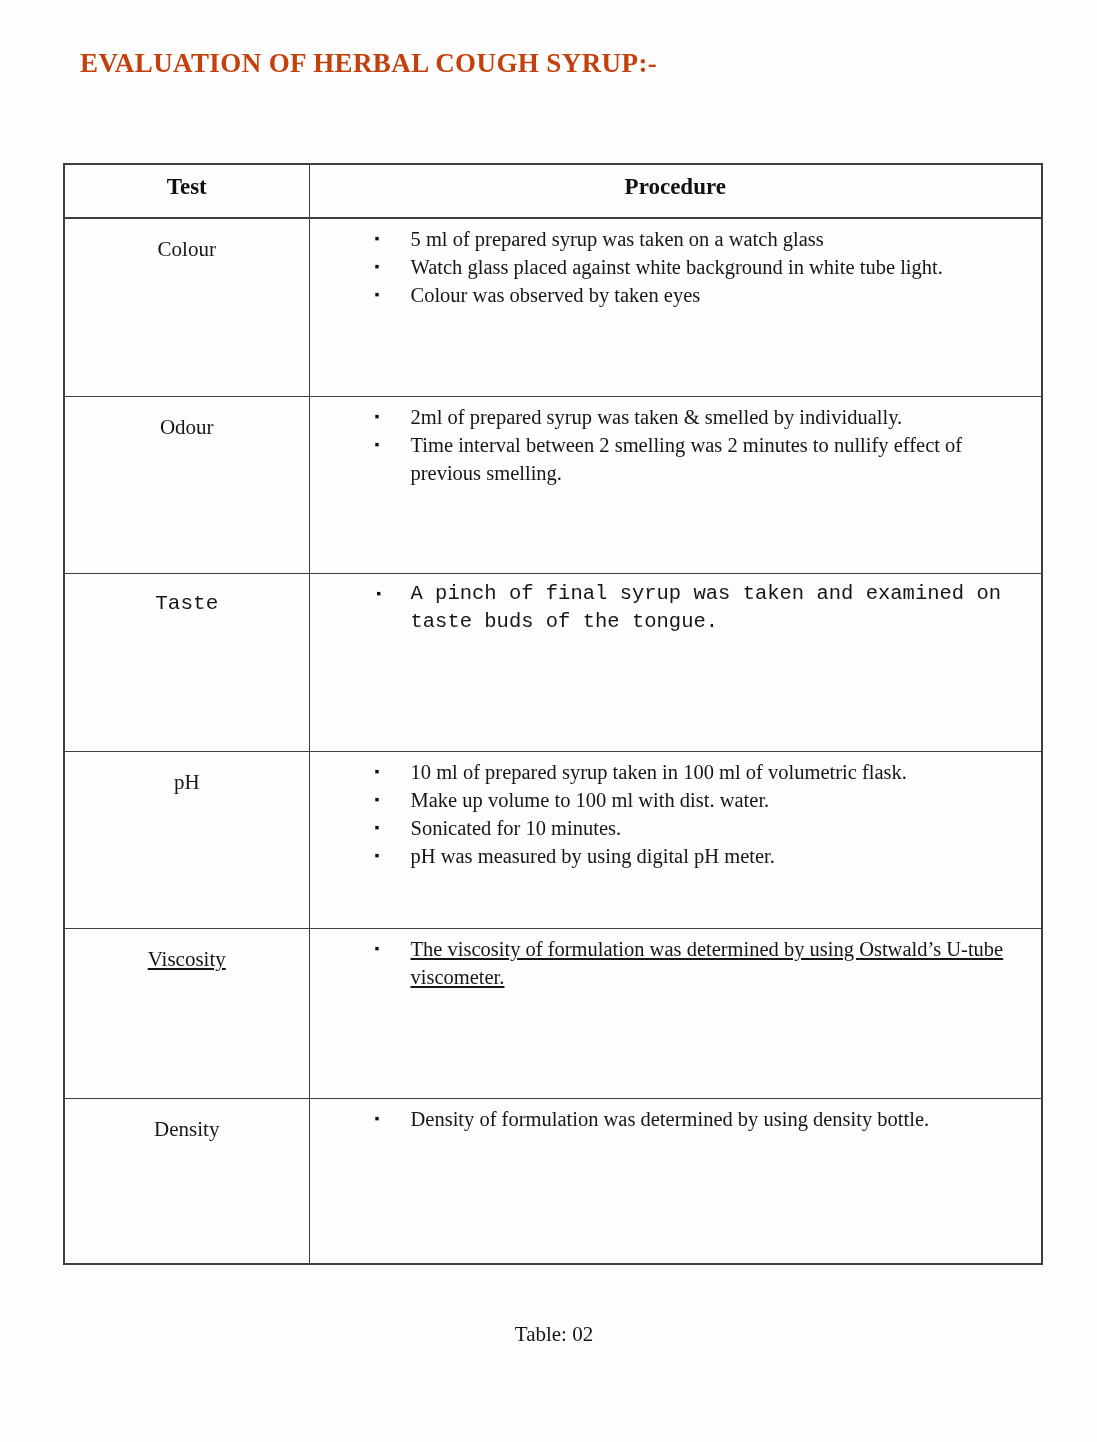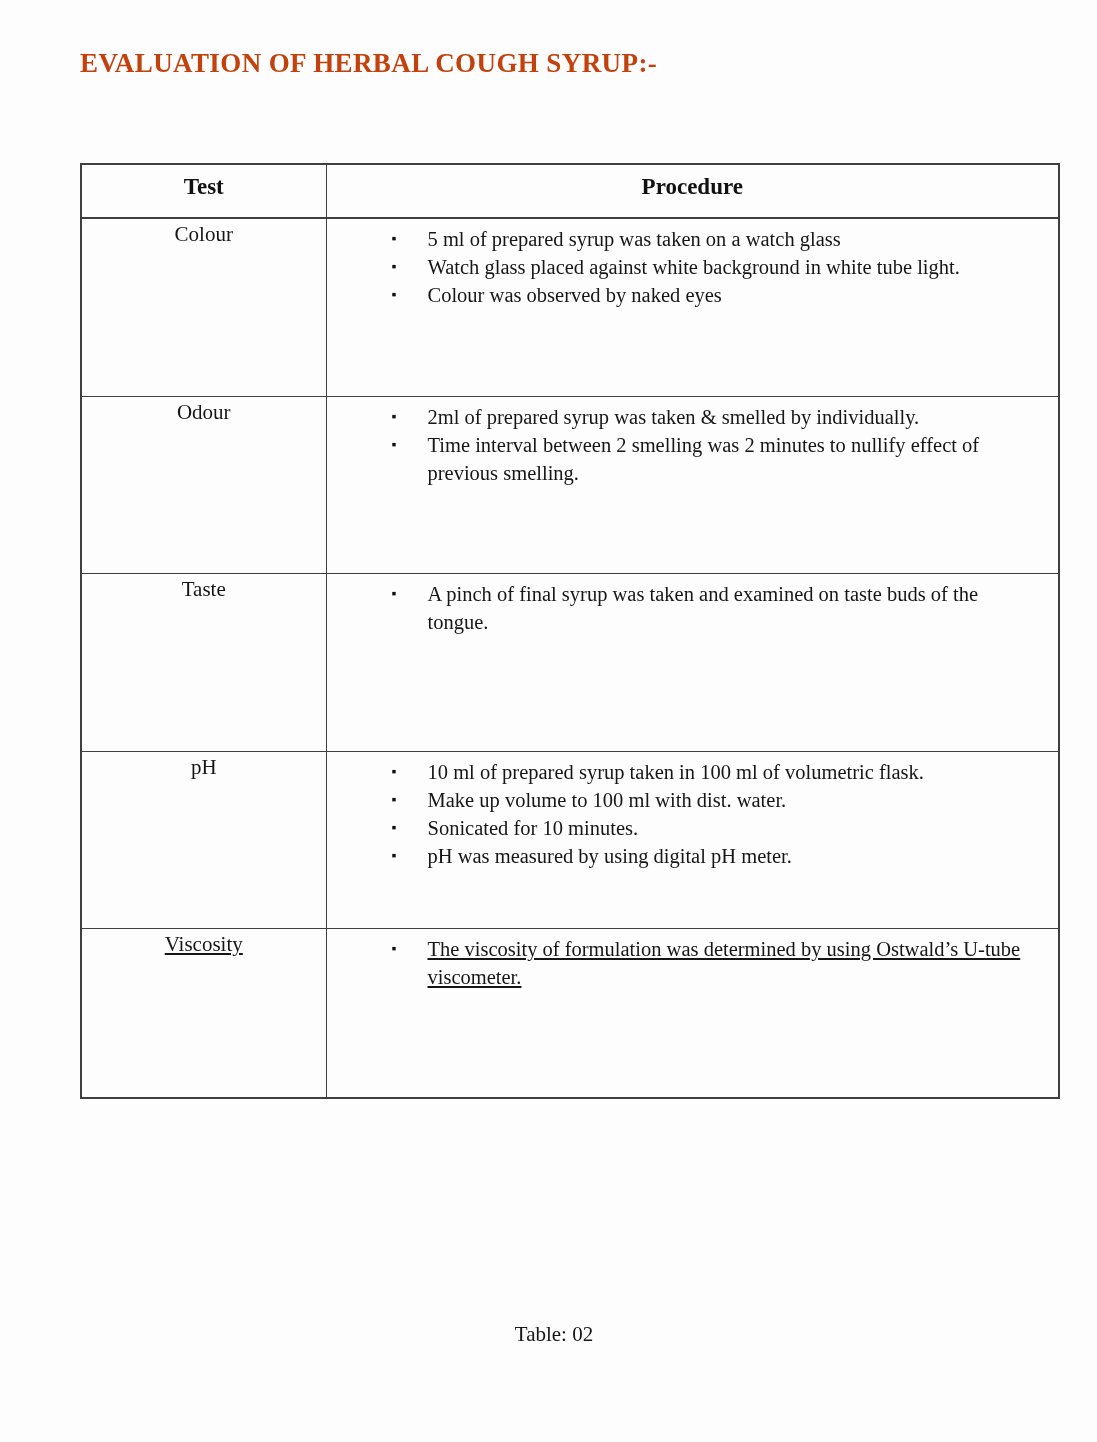--- a/index.html
+++ b/index.html
@@ -16,21 +16,21 @@
     position: absolute;
     left: 80px;
     top: 48px;
     font-size: 27px;
     font-weight: bold;
     letter-spacing: 0.4px;
     color: #c2410c;
   }
   table.eval-table {
     position: absolute;
-    left: 80px;
+    left: 63px;
     top: 163px;
     width: 978px;
     border-collapse: collapse;
     table-layout: fixed;
   }
   table.eval-table th,
   table.eval-table td {
     border: 1.5px solid #3f3f3f;
     vertical-align: top;
   }
@@ -41,21 +41,21 @@
   th.header-cell {
     height: 54px;
     font-size: 23px;
     font-weight: bold;
     text-align: center;
     padding-top: 9px;
     color: #111;
   }
   td.test-cell {
     text-align: center;
-    padding-top: 3px;
+    padding-top: 18px;
     font-size: 21px;
     color: #161616;
   }
   td.proc-cell { padding: 6px 18px 6px 0; }
   ul.steps {
     list-style: none;
     padding-left: 85px;
     font-size: 20.5px;
     line-height: 28px;
     color: #161616;
@@ -65,21 +65,21 @@
     content: "▪";
     position: absolute;
     left: -36px;
     top: 0px;
     font-size: 14px;
     line-height: 28px;
     color: #111;
   }
   tr.row-colour    td { height: 178px; }
   tr.row-odour     td { height: 177px; }
-  tr.row-taste     td { height: 178px; }
+  tr.row-taste     td { height: 178px; font-family: Liberation Mono, monospace; }
   tr.row-ph        td { height: 177px; }
   tr.row-viscosity td { height: 170px; text-decoration: underline; }
   tr.row-density   td { height: 166px; }
   .table-caption {
     position: absolute;
     left: 65px;
     width: 978px;
     top: 1322px;
     text-align: center;
     font-size: 21px;
@@ -103,21 +103,21 @@
       <th class="header-cell">Procedure</th>
     </tr>
   </thead>
   <tbody>
     <tr class="row-colour">
       <td class="test-cell">Colour</td>
       <td class="proc-cell">
         <ul class="steps">
           <li>5 ml of prepared syrup was taken on a watch glass</li>
           <li>Watch glass placed against white background in white tube light.</li>
-          <li>Colour was observed by naked eyes</li>
+          <li>Colour was observed by taken eyes</li>
         </ul>
       </td>
     </tr>
     <tr class="row-odour">
       <td class="test-cell">Odour</td>
       <td class="proc-cell">
         <ul class="steps">
           <li>2ml of prepared syrup was taken &amp; smelled by individually.</li>
           <li>Time interval between 2 smelling was 2 minutes to nullify effect of previous smelling.</li>
         </ul>
@@ -143,16 +143,24 @@
       </td>
     </tr>
     <tr class="row-viscosity">
       <td class="test-cell">Viscosity</td>
       <td class="proc-cell">
         <ul class="steps">
           <li>The viscosity of formulation was determined by using Ostwald’s U-tube viscometer.</li>
         </ul>
       </td>
     </tr>
+    <tr class="row-density">
+      <td class="test-cell">Density</td>
+      <td class="proc-cell">
+        <ul class="steps">
+          <li>Density of formulation was determined by using density bottle.</li>
+        </ul>
+      </td>
+    </tr>
   </tbody>
 </table>
 
 <div class="table-caption">Table: 02</div>
 
 </body></html>

